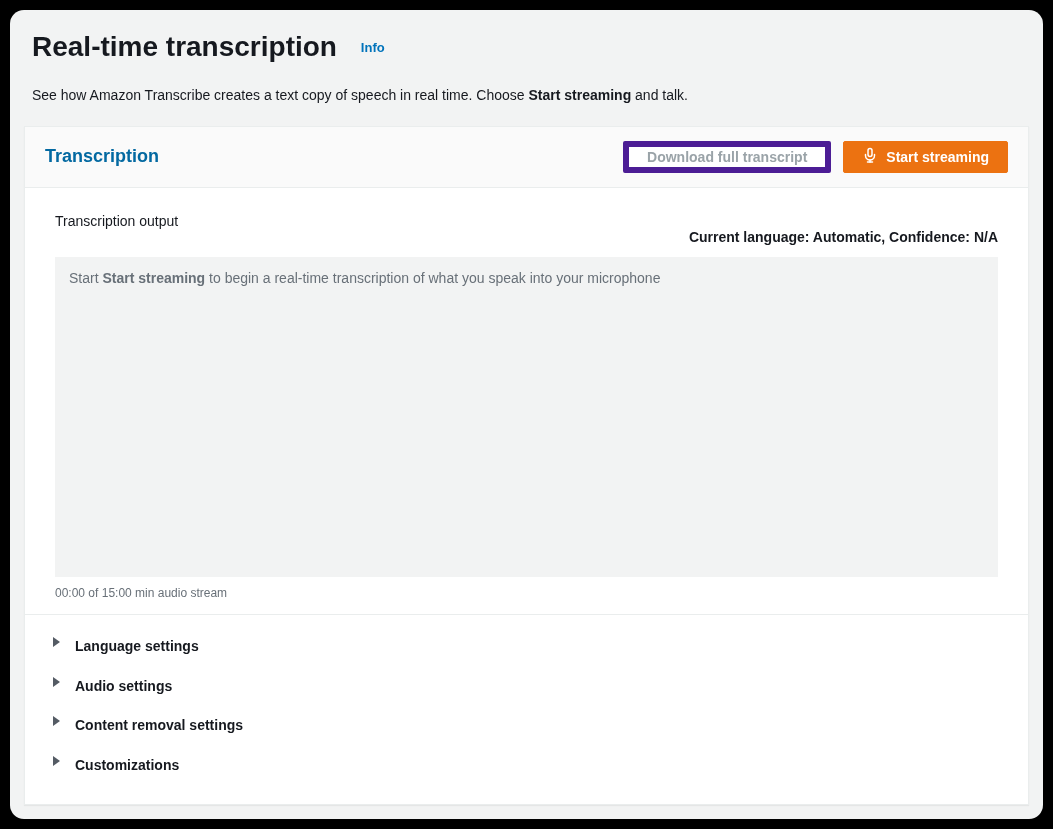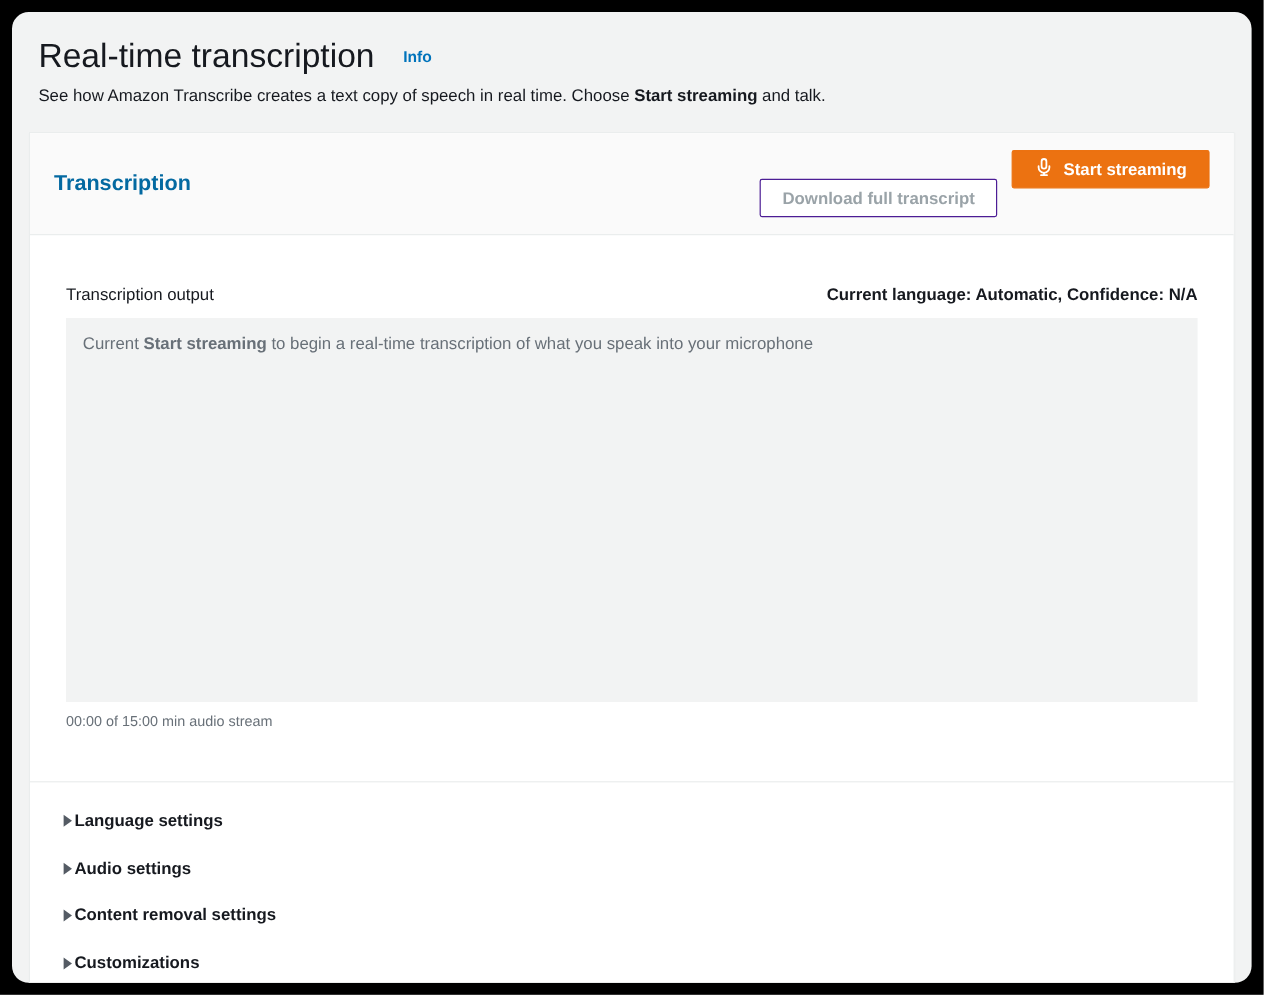--- a/index.html
+++ b/index.html
@@ -18,37 +18,37 @@
     height: 809px;
     border-radius: 14px;
     padding: 12px 14px 14px 14px;
     overflow: hidden;
   }
   .page-header {
     padding: 5px 8px 0 8px;
   }
   h1 {
     font-size: 28px;
-    font-weight: 400;
+    font-weight: 700;
     color: #16191f;
     display: inline;
   }
   .info-link {
     color: #0073bb;
     font-size: 13px;
     font-weight: 700;
     margin-left: 20px;
     cursor: pointer;
     text-decoration: none;
     vertical-align: 4px;
   }
   .subtitle {
     font-size: 14px;
     color: #16191f;
-    margin-top: 4px;
+    margin-top: 20px;
   }
   .subtitle b { font-weight: 700; }
   .panel {
     margin-top: 20px;
     background: #fff;
     border: 1px solid #eaeded;
     box-shadow: 0 1px 1px rgba(0,0,0,0.05);
   }
   .panel-header {
     display: flex;
@@ -76,36 +76,35 @@
     height: 32px;
     padding: 0 18px;
     border-radius: 2px;
     cursor: pointer;
     border: 1px solid transparent;
     white-space: nowrap;
   }
   .btn-secondary {
     background: #fff;
     color: #9aa3a8;
-    border: 1px solid #4c1d95;
-    margin-top: 24px;
+    border: 6px solid #4c1d95;
   }
   .btn-primary {
     background: #ec7211;
     color: #fff;
     border: 1px solid #ec7211;
   }
   .btn-primary svg { width: 16px; height: 16px; }
   .panel-body {
     padding: 24px 30px 0 30px;
   }
   .output-header {
     display: flex;
     justify-content: space-between;
-    align-items: flex-end;
+    align-items: flex-start;
     margin-bottom: 10px;
   }
   .output-label {
     font-size: 14px;
     color: #16191f;
   }
   .lang-conf {
     font-size: 14px;
     font-weight: 700;
     color: #16191f;
@@ -116,30 +115,29 @@
     min-height: 320px;
     padding: 12px 14px;
     font-size: 14px;
     color: #687078;
   }
   .output-box b { font-weight: 700; }
   .timer {
     color: #687078;
     font-size: 12px;
     margin-top: 8px;
-    margin-bottom: 41px;
+    margin-bottom: 12px;
   }
   .sections {
     border-top: 1px solid #eaeded;
     padding: 12px 28px 18px 28px;
   }
   .section-row {
     display: flex;
-    align-items: center;
-    gap: 2px;
+    gap: 15px;
     padding: 10px 0;
     cursor: pointer;
   }
   .section-row .tri {
     width: 0; height: 0;
     border-top: 5px solid transparent;
     border-bottom: 5px solid transparent;
     border-left: 7px solid #545b64;
   }
   .section-row .label {
@@ -184,21 +182,21 @@
 
     <div class="panel-body">
       <div class="output-header">
         <div class="output-label">Transcription output</div>
         <div class="lang-conf">
           <span>Current language: </span><span>Automatic</span><span>, Confidence: </span><span>N/A</span>
         </div>
       </div>
 
       <div class="output-box">
-        <span>Current </span><b>Start streaming</b><span> to begin a real-time transcription of what you speak into your microphone</span>
+        <span>Start </span><b>Start streaming</b><span> to begin a real-time transcription of what you speak into your microphone</span>
       </div>
 
       <div class="timer">00:00 of 15:00 min audio stream</div>
     </div>
 
     <div class="sections">
       <div class="section-row">
         <span class="tri"></span>
         <span class="label">Language settings</span>
       </div>

